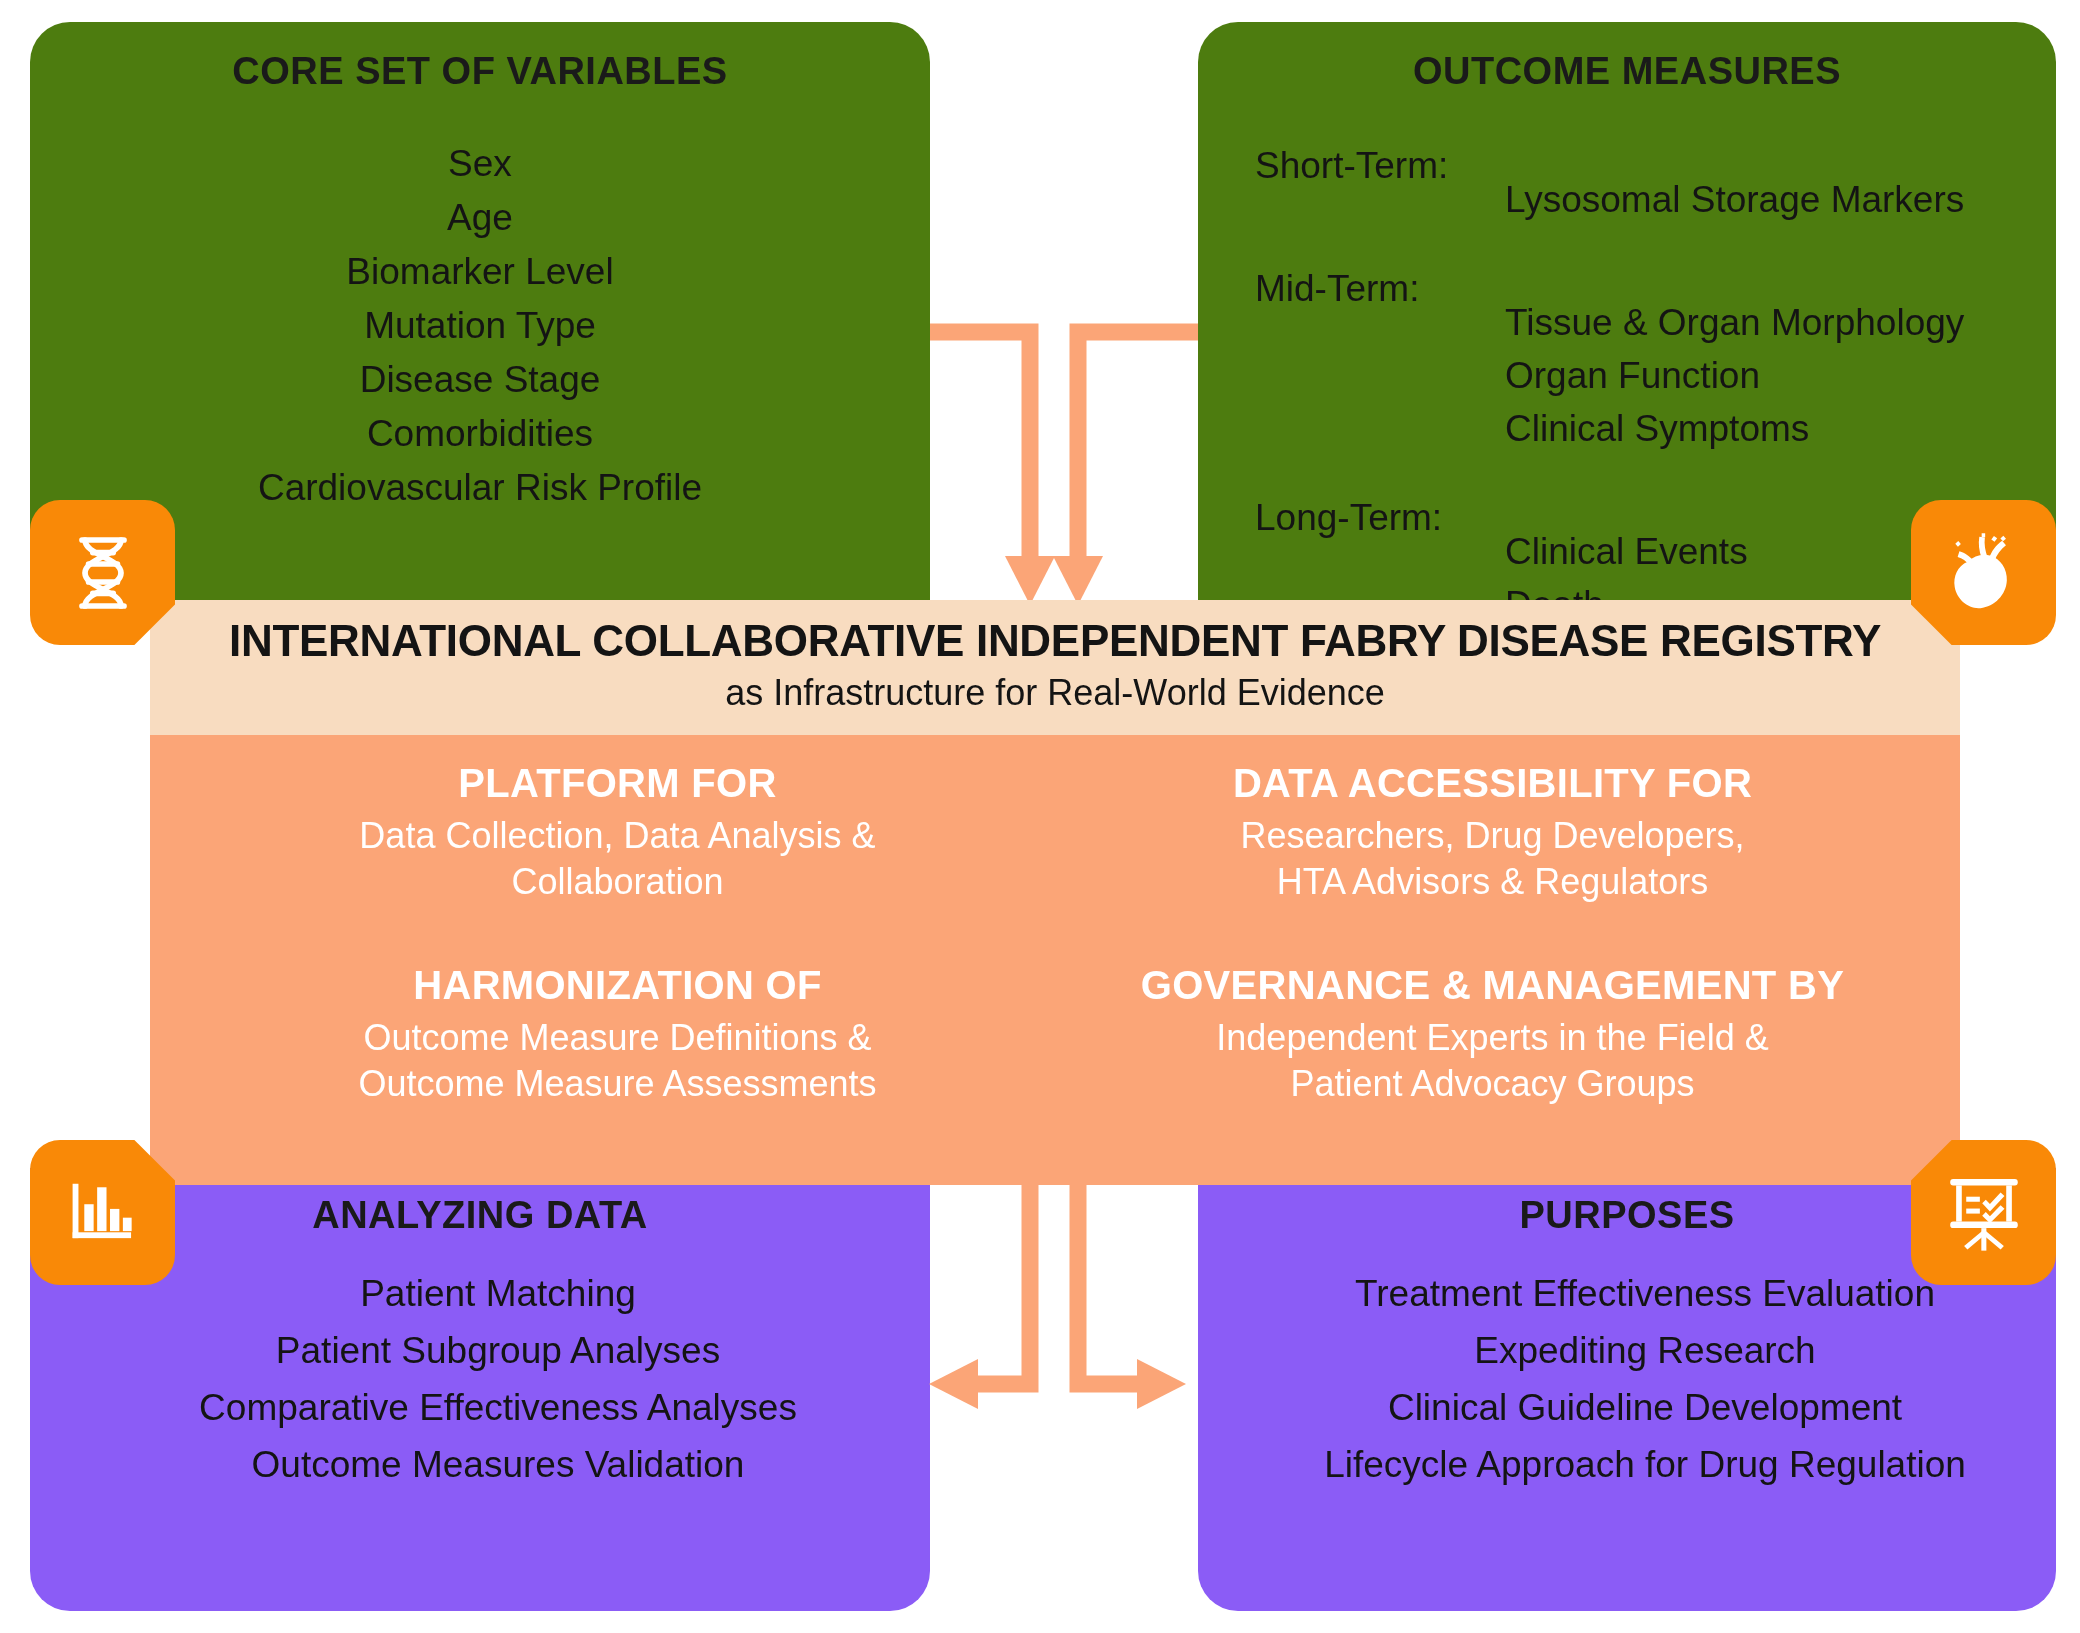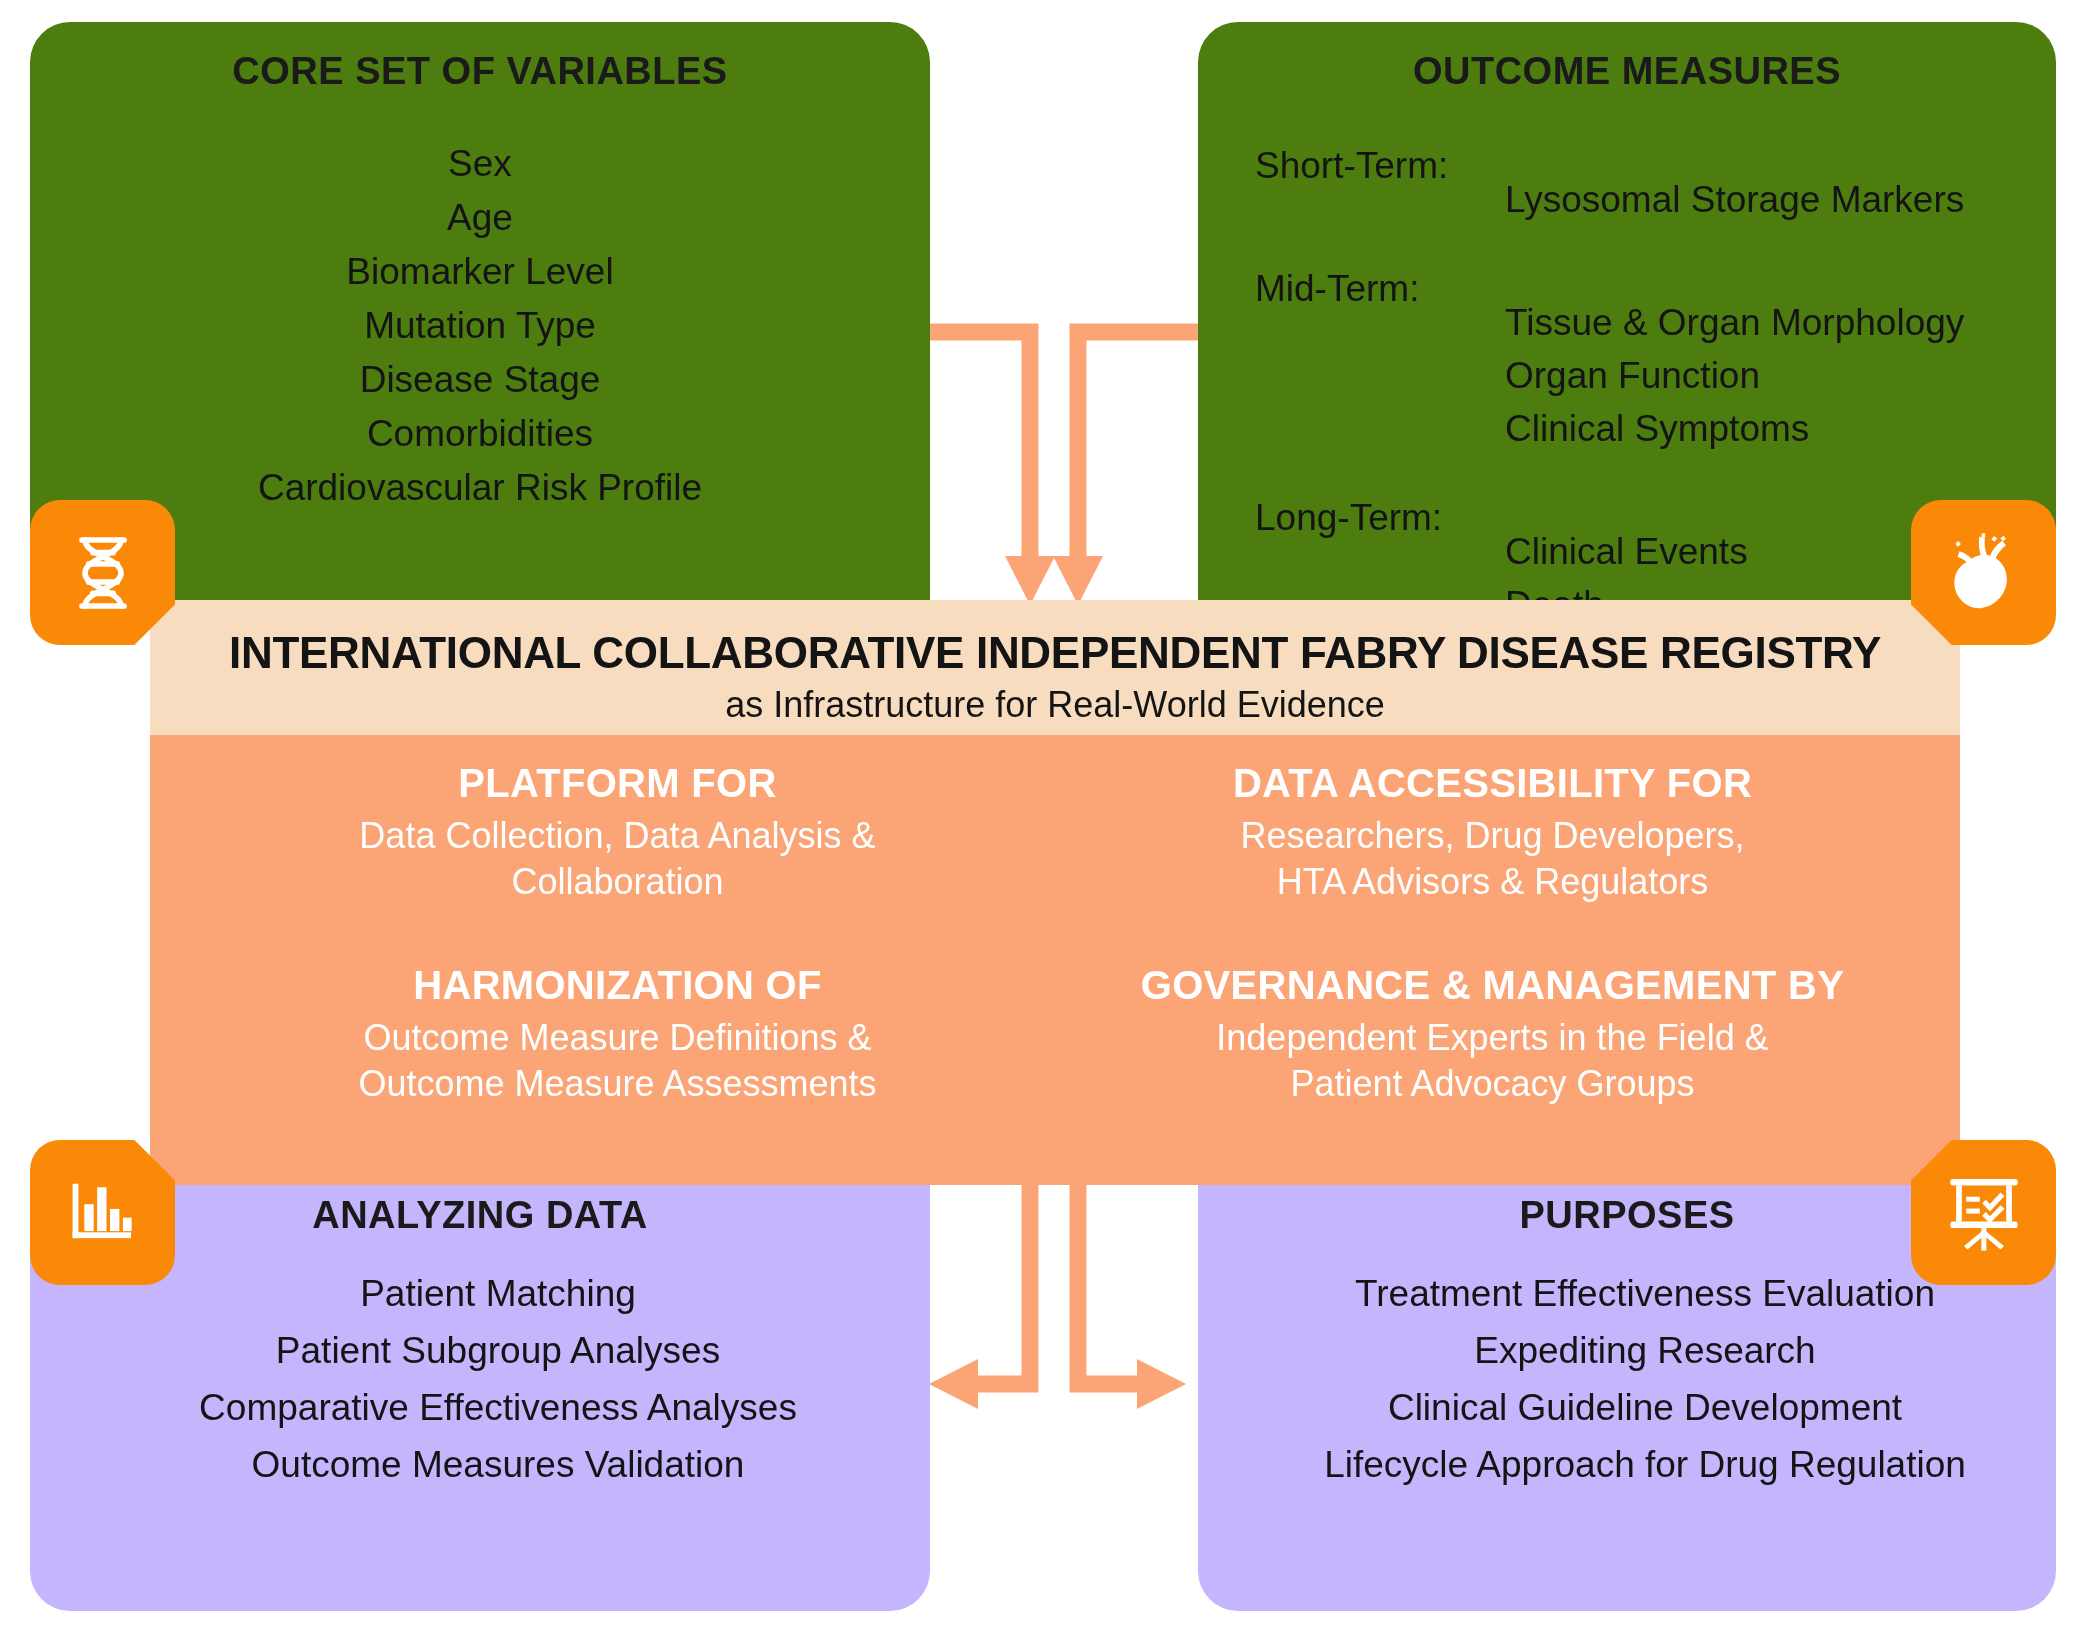--- a/index.html
+++ b/index.html
@@ -5,21 +5,21 @@
   html,body{margin:0;padding:0;background:#ffffff;}
   body{
     width:2080px;height:1633px;position:relative;overflow:hidden;
     font-family:"Liberation Sans","DejaVu Sans",sans-serif;
     -webkit-font-smoothing:antialiased;
   }
   .panel{position:absolute;box-sizing:border-box;}
 
   
   .gray-light{background:#4d7c0f;}
-  .gray-dark{background:#c4b5fd;}
+  .gray-dark{background:#8b5cf6;}
 
   .panel-tl{left:30px;  top:22px;   width:900px;  height:580px;
             border-radius:40px 40px 0 0;}
   .panel-tr{left:1198px;top:22px;   width:858px;  height:580px;
             border-radius:40px 40px 0 0;}
   .panel-bl{left:30px;  top:1168px; width:900px;  height:443px;
             border-radius:0 0 40px 40px;}
   .panel-br{left:1198px;top:1168px; width:858px;  height:443px;
             border-radius:0 0 40px 40px;}
 
@@ -44,21 +44,21 @@
   .om-row + .om-row{margin-top:36px;}
   .om-label{width:250px;flex:0 0 250px;line-height:53px;}
   .om-vals{line-height:53px;margin-top:34px;}
 
   
   .center{
     position:absolute;left:150px;top:600px;width:1810px;height:585px;
     background:#FBA577;
   }
   .center-head{
-    background:#F8DCC0;height:135px;box-sizing:border-box;padding-top:28px;
+    background:#F8DCC0;height:135px;box-sizing:border-box;padding-top:16px;
   }
   .center-head .big{
     text-align:center;font-weight:bold;color:#141414;font-size:44px;
     letter-spacing:-0.3px;white-space:nowrap;
   }
   .center-head .sub{
     text-align:center;color:#141414;font-size:36px;margin-top:6px;
   }
   .center-grid{
     display:grid;grid-template-columns:1fr 1fr;grid-template-rows:1fr 1fr;

